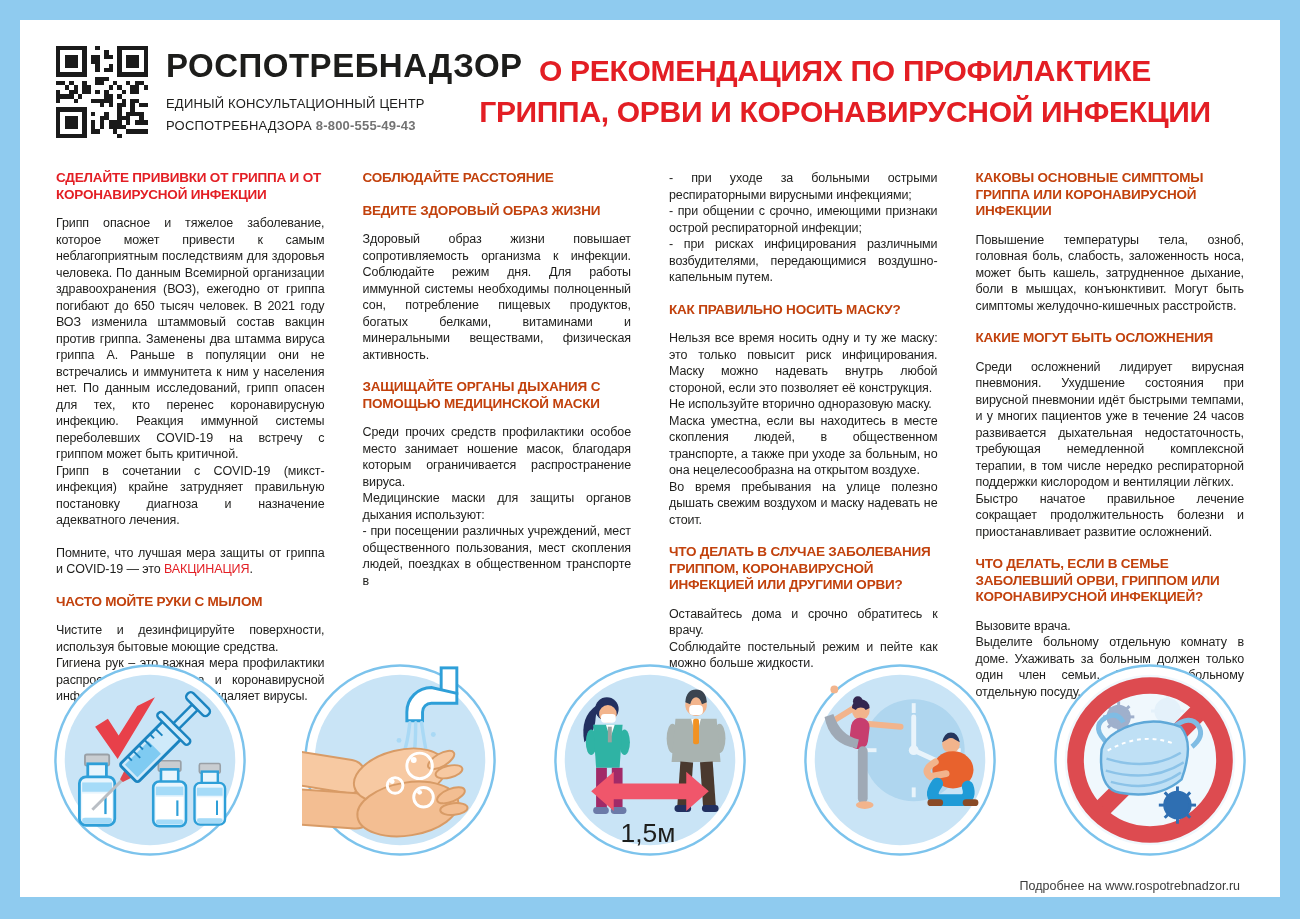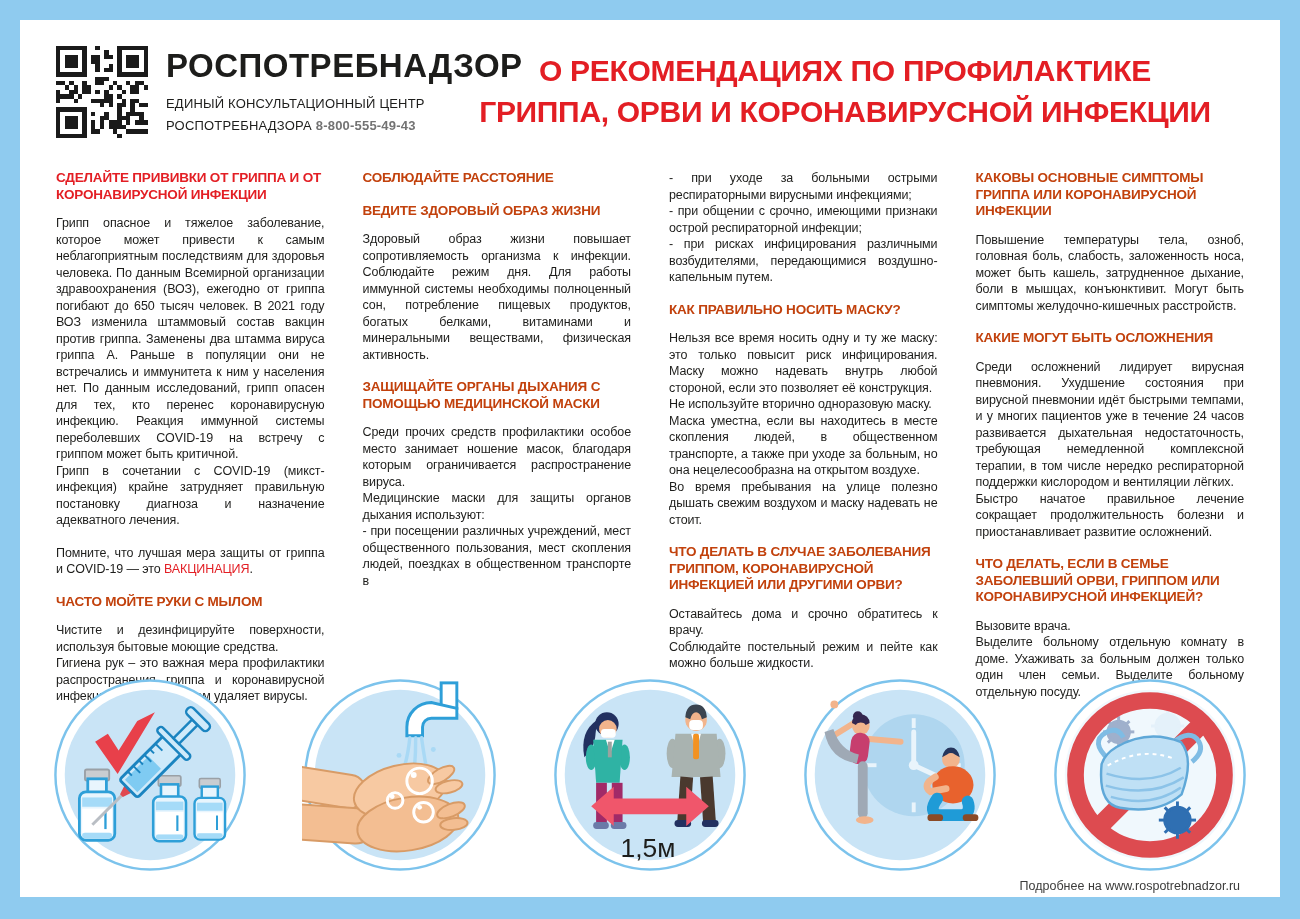--- a/index.html
+++ b/index.html
@@ -21,21 +21,21 @@
   .columns{position:absolute;top:150px;left:36px;right:36px;display:flex;gap:38px;}
   .col{flex:1;min-width:0;font-size:12.5px;line-height:16.5px;color:#1d1d1b;text-align:justify;letter-spacing:-.1px;}
   .col > :first-child{margin-top:0;}
   .h{font-weight:bold;font-size:13.5px;line-height:16.5px;margin:16px 0 12px;text-align:left;letter-spacing:-.2px;color:#c2410c;}
   .h.red{color:#E31E24;}
   .p{margin:0;}
   .p.gap{margin-top:16px;}
   .red-word{color:#E31E24;}
 
   
-  .figures{position:absolute;left:0;right:0;bottom:24px;display:flex;justify-content:space-between;padding:0 32px;}
+  .figures{position:absolute;left:0;right:0;bottom:39px;display:flex;justify-content:space-between;padding:0 32px;}
   .fig{width:196px;height:196px;}
   .fig svg{width:196px;height:196px;display:block;}
 
   .footer-note{position:absolute;right:40px;bottom:4px;font-size:12.5px;color:#3c3c3b;letter-spacing:0;}
 </style>
 </head>
 <body>
 
 <div class="page">
   <div class="sheet">

